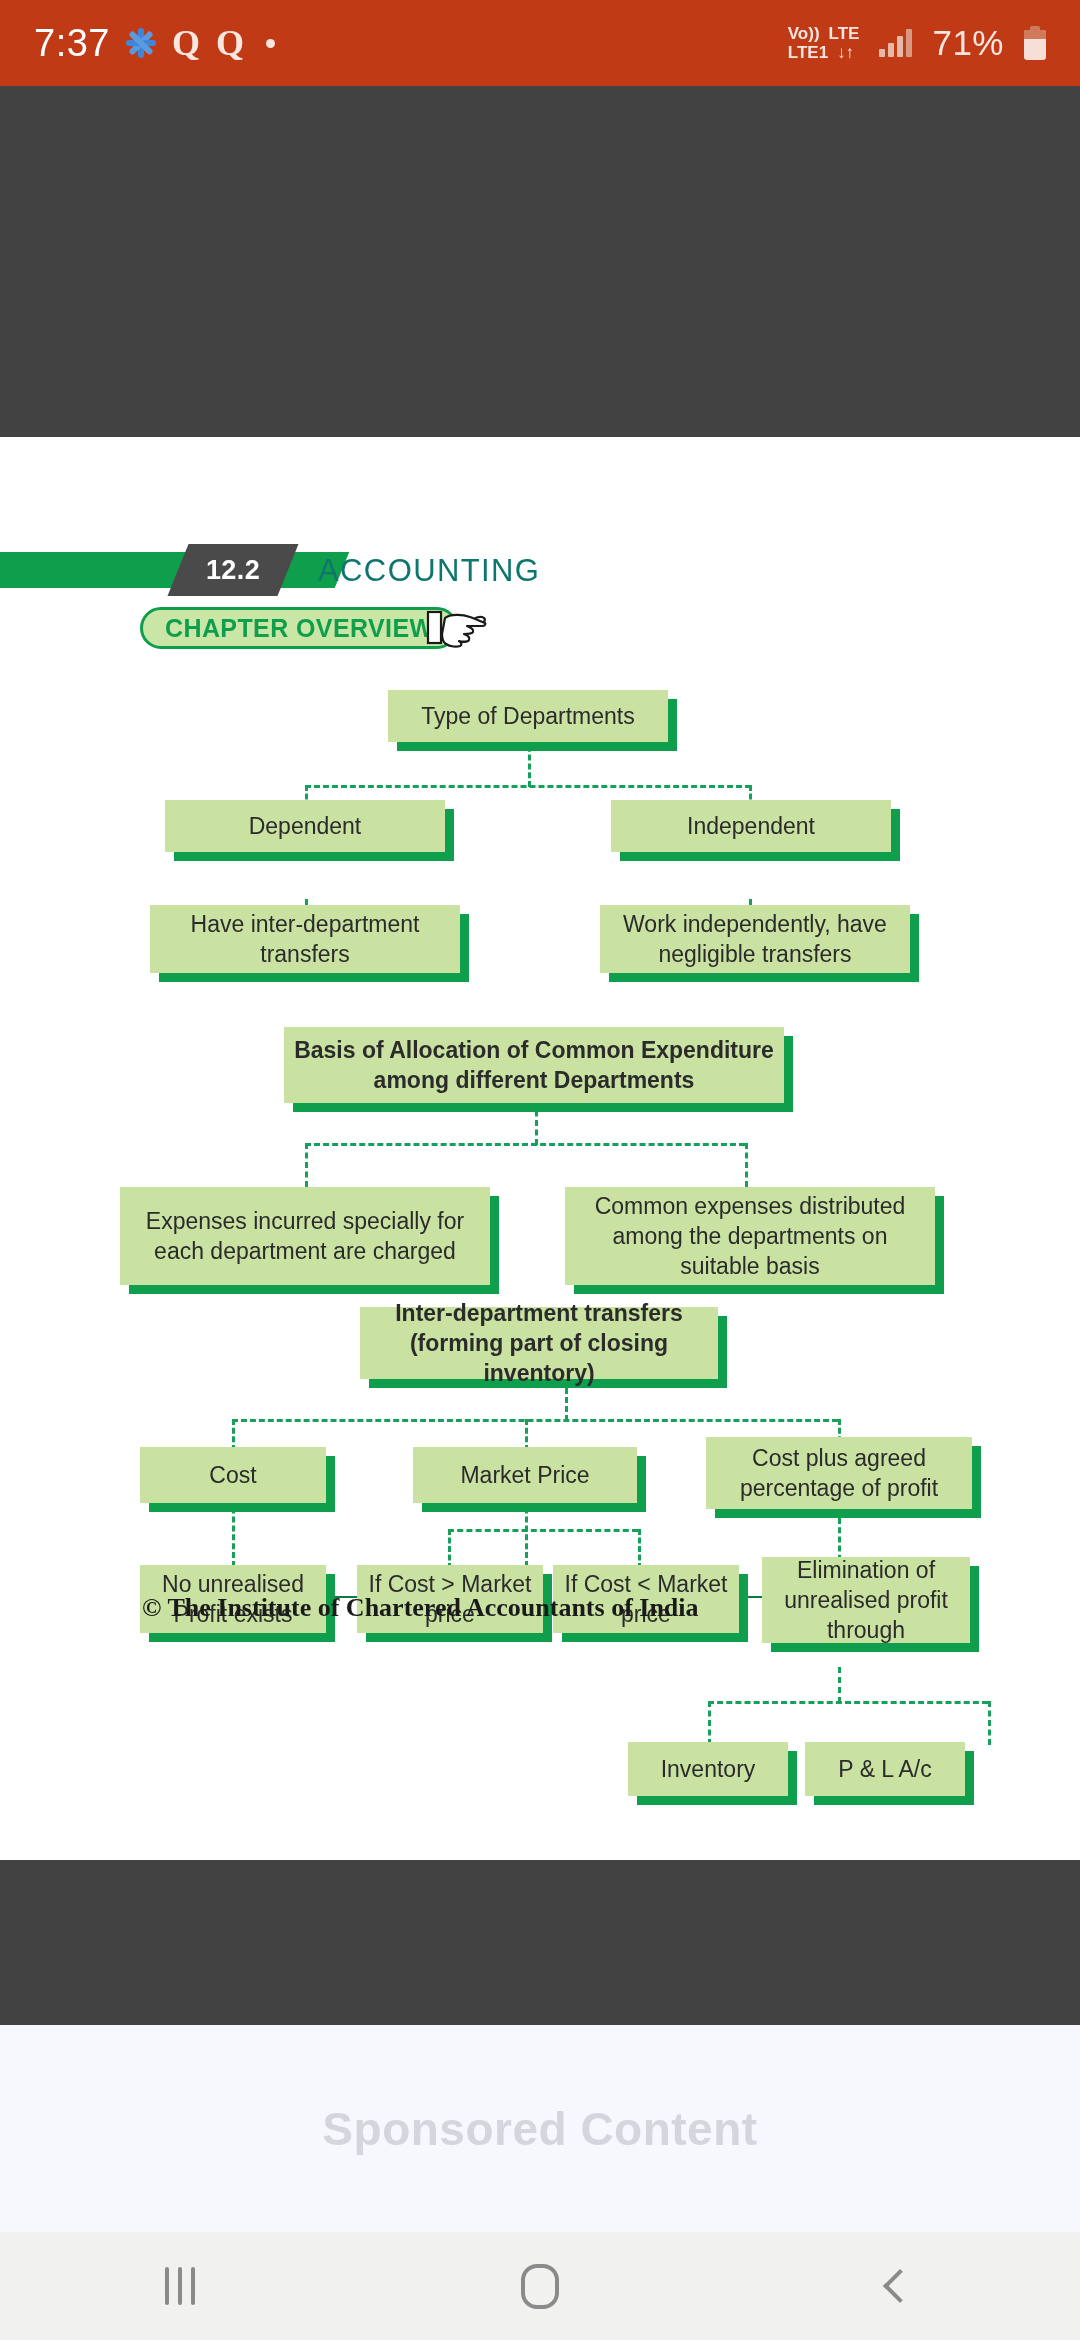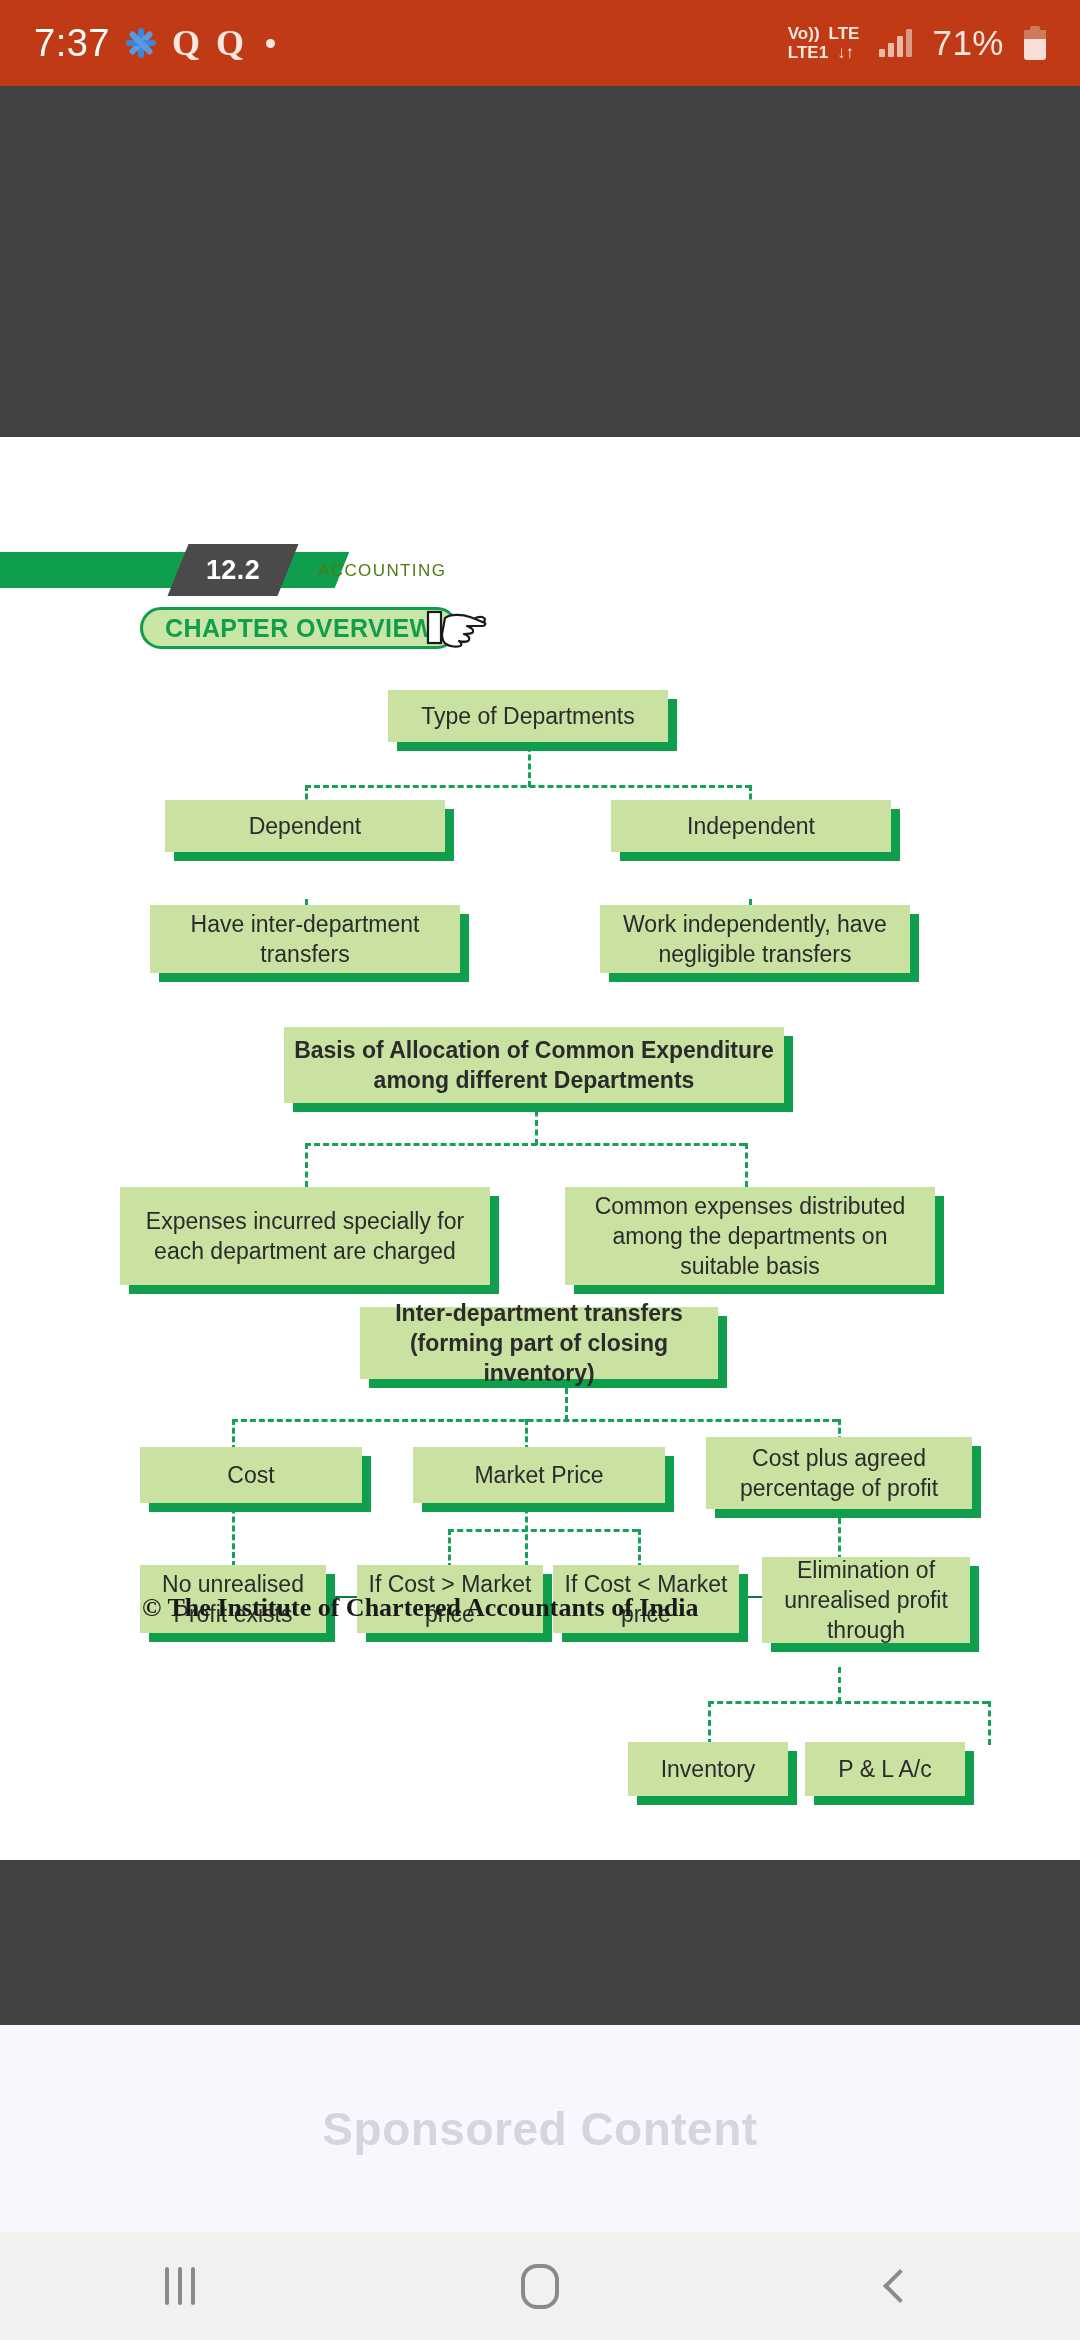--- a/index.html
+++ b/index.html
@@ -61,21 +61,21 @@
   }
   .banner-num-sh { position:absolute; left:240px; top:-8px; width:30px; height:52px; background:#9a9a9a; transform:skewX(-22deg);}
   .banner-num-lbl {
     position:absolute; left:178px; top:-8px; width:110px; height:52px;
     display:flex; align-items:center; justify-content:center;
     color:#ffffff; font-size:27px; font-weight:700; letter-spacing:.4px;
   }
   .banner-green2 { position:absolute; left:252px; top:0; width:90px; height:36px; background:#0f9e4c; transform:skewX(-22deg); }
   .banner-title {
     position:absolute; left:318px; top:2px;
-    color:#4d7c0f; font-size:17px; letter-spacing: 1.4px; line-height: 34px;
+    color:#0f766e; font-size:31px; letter-spacing: 1.4px; line-height: 34px;
   }
 
   
   .pill-wrap { position:absolute; left:140px; top:170px; }
   .pill {
     display:inline-flex; align-items:center; justify-content:center;
     height: 42px; padding: 0 22px;
     background: #c9e6a7; border: 3px solid #0f9e4c; border-radius: 22px;
     color: #0f9e4c; font-size: 25px; font-weight: 700; letter-spacing: .4px;
   }
@@ -265,26 +265,26 @@
     <div class="fbox" style="left:120px; top:750px; width:370px; height:98px;">
       <div class="shadow"></div>
       <div class="face">Expenses incurred specially for each department are charged</div>
     </div>
 
     <div class="fbox bold" style="left:360px; top:870px; width:358px; height:72px;">
       <div class="shadow"></div>
       <div class="face">Inter-department transfers (forming part of closing inventory)</div>
     </div>
 
-    <div class="fbox" style="left:140px; top:1010px; width:222px; height:56px;">
+    <div class="fbox" style="left:140px; top:1010px; width:186px; height:56px;">
       <div class="shadow"></div>
       <div class="face">Cost</div>
     </div>
 
-    <div class="fbox" style="left:413px; top:1010px; width:252px; height:56px;">
+    <div class="fbox" style="left:413px; top:1010px; width:224px; height:56px;">
       <div class="shadow"></div>
       <div class="face">Market Price</div>
     </div>
 
     <div class="fbox" style="left:706px; top:1000px; width:266px; height:72px;">
       <div class="shadow"></div>
       <div class="face">Cost plus agreed percentage of profit</div>
     </div>
 
     <div class="arrow left" style="left:326px; top:1159px; width:40px;">

